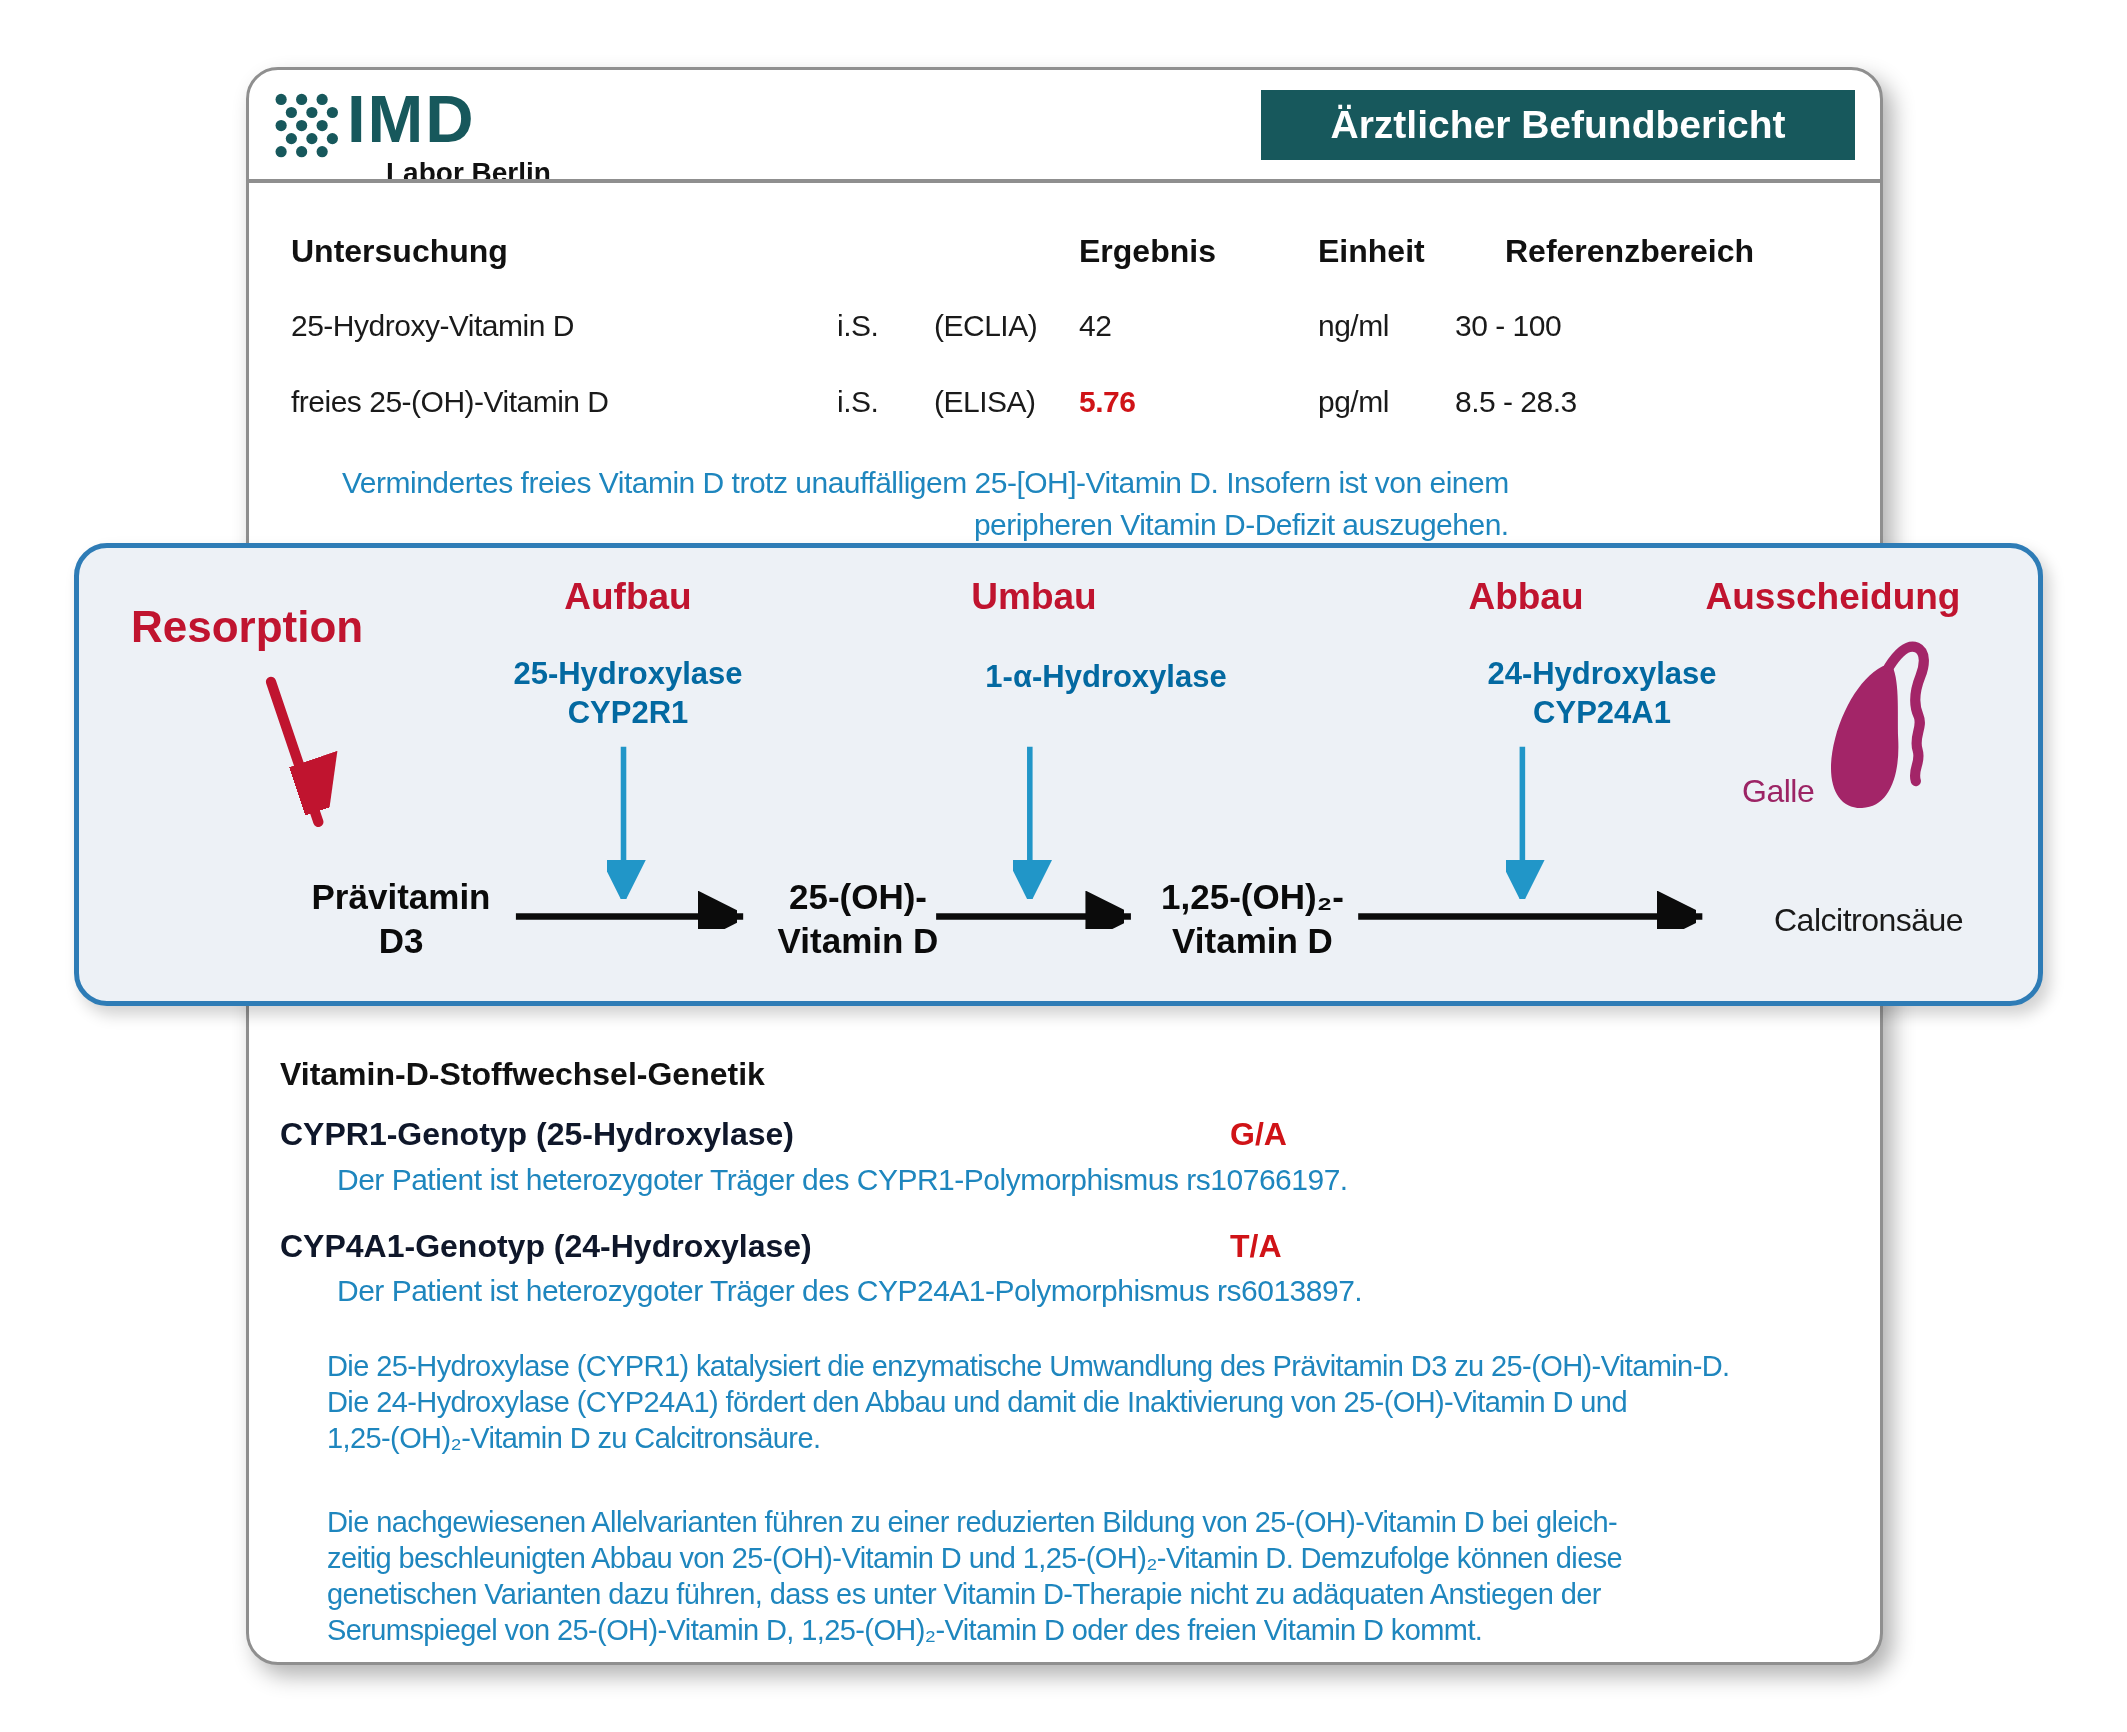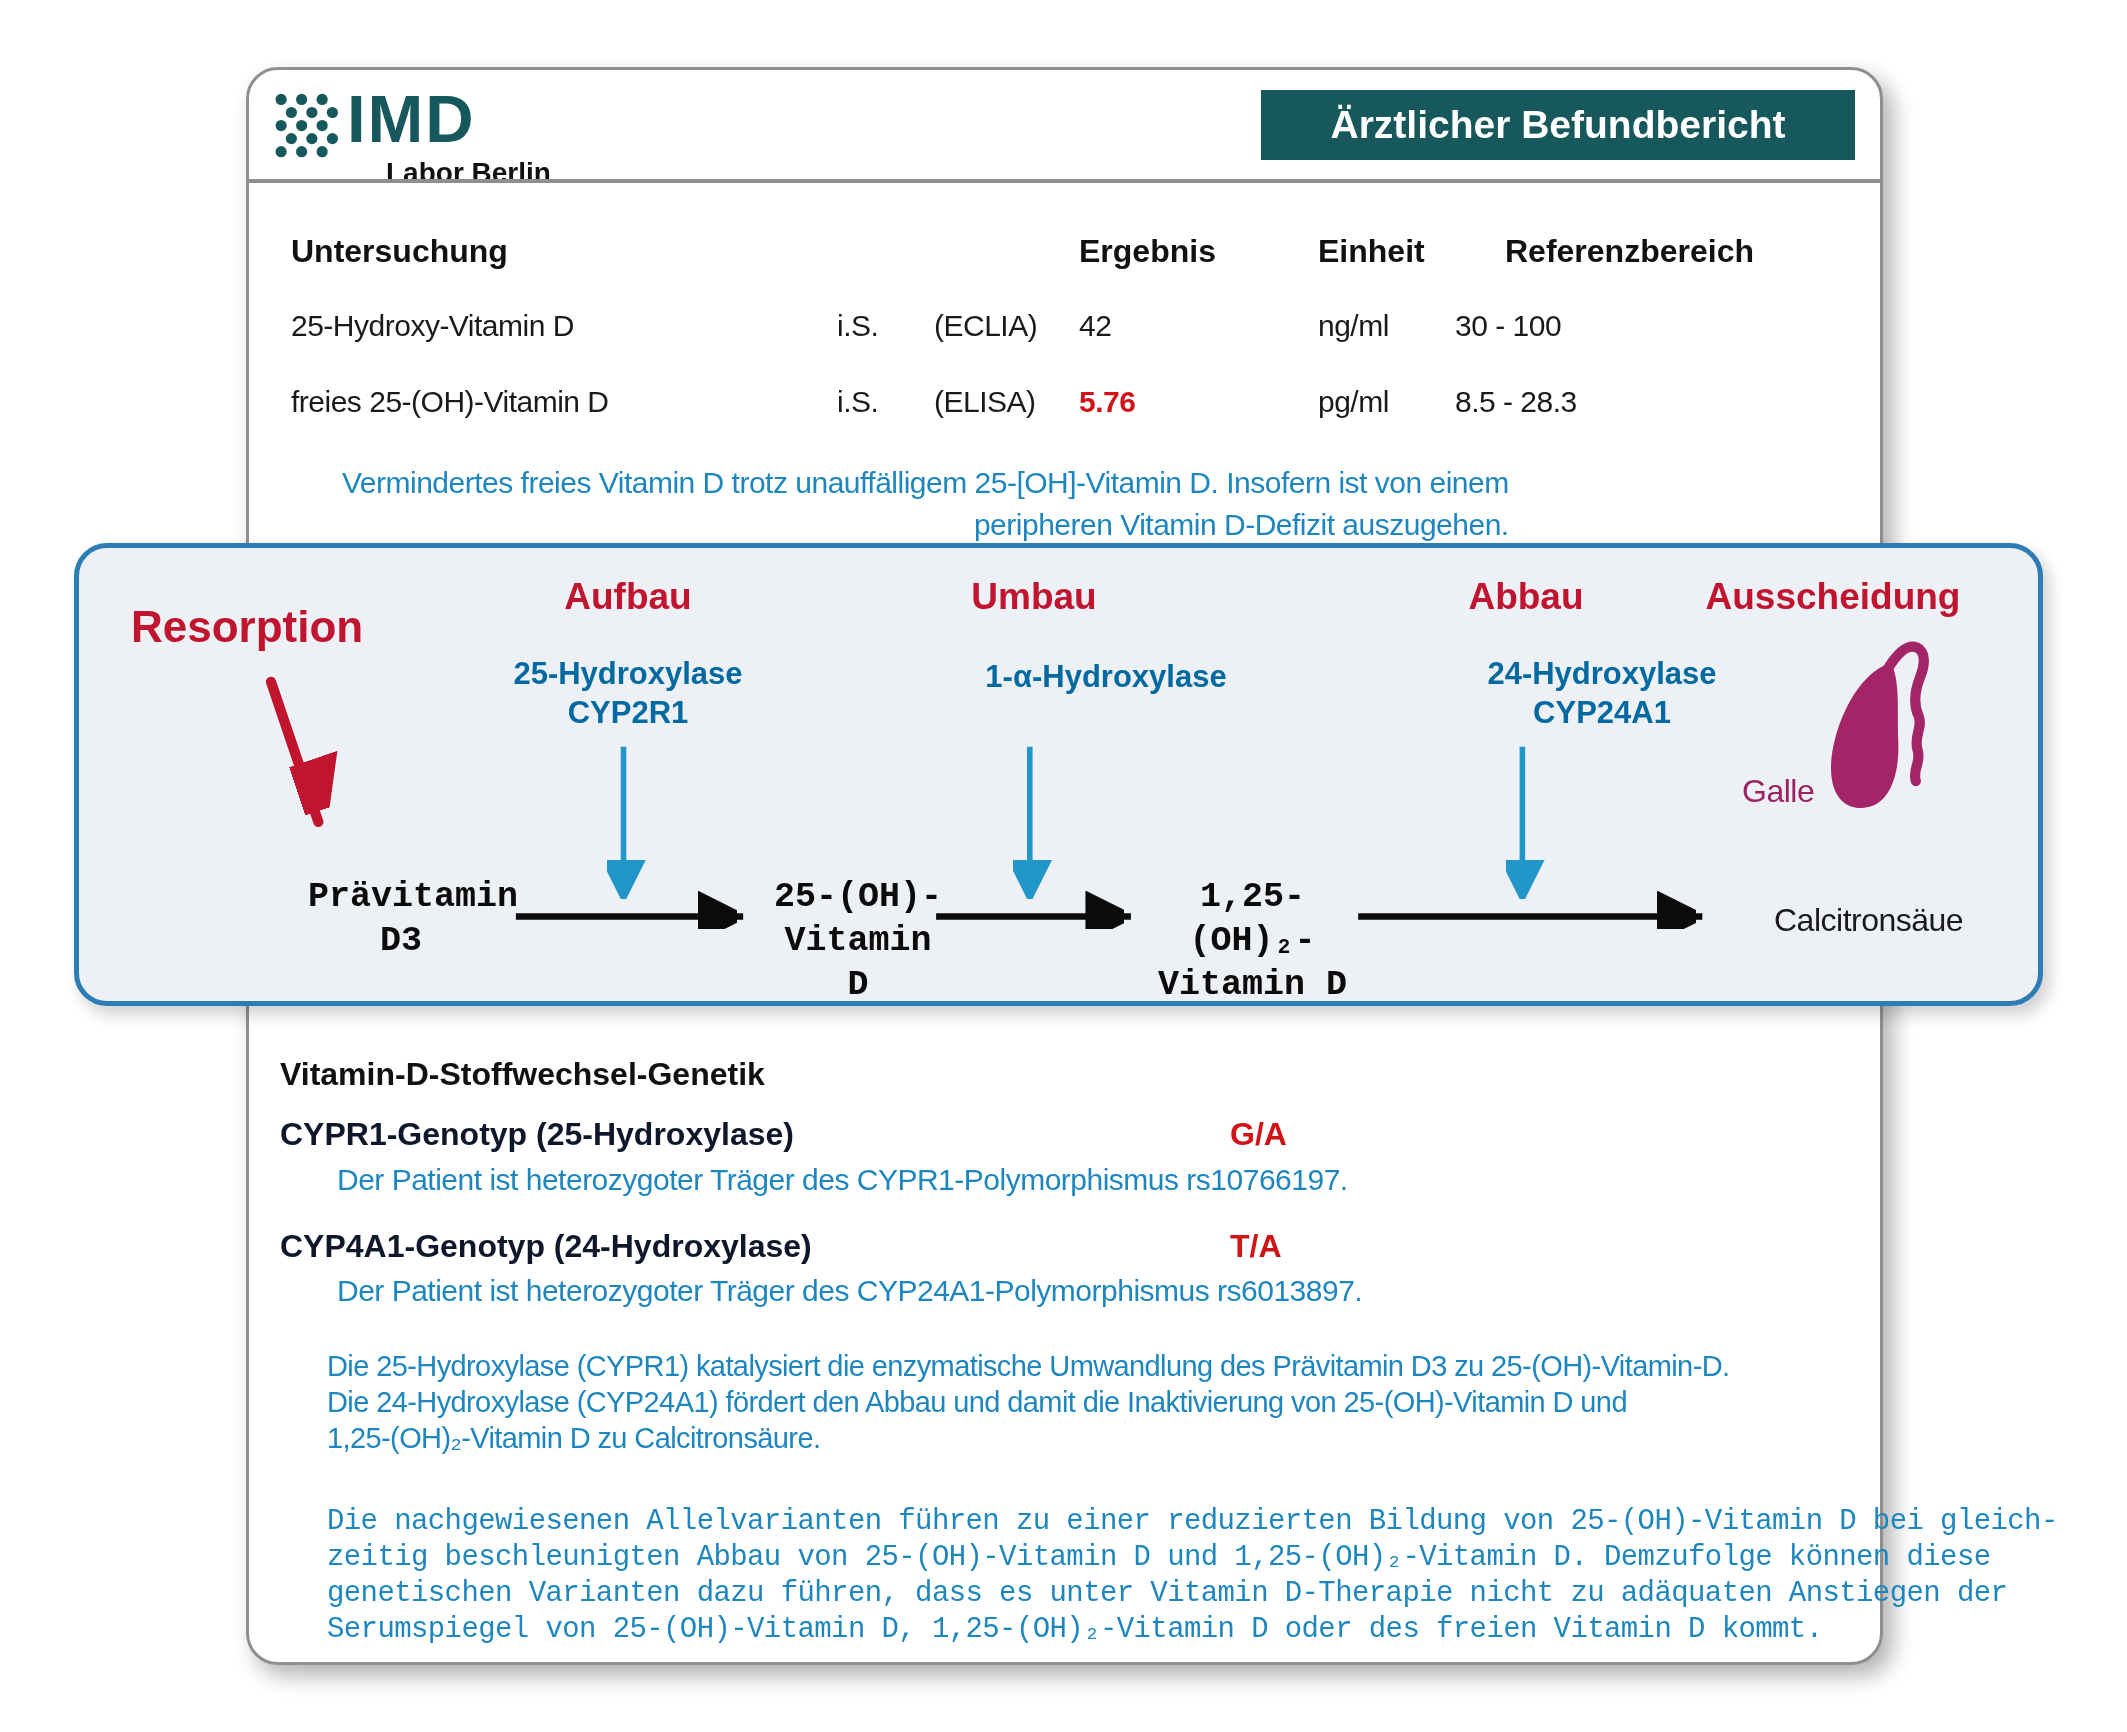--- a/index.html
+++ b/index.html
@@ -29,21 +29,21 @@
   .comment-line{font-size:30px;letter-spacing:-0.5px;line-height:42px;color:#1E86BE;white-space:nowrap;}
 
   
   .panel{position:absolute;left:74px;top:543px;width:1959px;height:453px;
          background:#EDF1F6;border:5.6px solid #2E7CB6;border-radius:33px;
          box-shadow:6.5px 8.3px 15px rgba(0,0,0,0.18);z-index:5;}
   .stage{position:absolute;top:28px;font-size:37px;font-weight:bold;color:#C0142F;text-align:center;}
   .resorption{position:absolute;left:52px;top:54px;font-size:44px;font-weight:bold;color:#C0142F;}
   .enzyme{position:absolute;font-size:31px;font-weight:bold;color:#0369a1;text-align:center;width:278px;}
   .node{position:absolute;top:327px;font-size:35px;font-weight:bold;color:#0b0b0b;
-        text-align:center;line-height:44px;font-family:Liberation Mono, monospace;}
+        text-align:center;line-height:44px;}
   .node-end{position:absolute;left:1649px;top:354px;font-size:32px;color:#1a1a1a;letter-spacing:-0.5px;margin-left:46px;}
   .galle{position:absolute;left:1663px;top:225px;font-size:32px;color:#9C2465;letter-spacing:-0.5px;}
 
   
   .gen-title{font-size:32px;font-weight:bold;color:#111;}
   .gen-label{font-size:32px;font-weight:bold;color:#0f172a;}
   .gen-result{font-size:32px;font-weight:bold;color:#D01317;}
   .gen-comment{font-size:30px;color:#1E86BE;letter-spacing:-0.5px;white-space:nowrap;}
   .para-line{font-size:29px;color:#1E86BE;letter-spacing:-0.6px;line-height:36px;white-space:nowrap;}
 </style>
@@ -117,21 +117,21 @@
     <div class="abs gen-label nowrap" style="left:31px;top:1158px;">CYP4A1-Genotyp (24-Hydroxylase)</div>
     <div class="abs gen-result" style="left:981px;top:1158px;">T/A</div>
     <div class="abs gen-comment" style="left:88px;top:1204px;">Der Patient ist heterozygoter Träger des CYP24A1-Polymorphismus rs6013897.</div>
 
     <div class="abs" style="left:78px;top:1278px;">
       <div class="para-line">Die 25-Hydroxylase (CYPR1) katalysiert die enzymatische Umwandlung des Prävitamin D3 zu 25-(OH)-Vitamin-D.</div>
       <div class="para-line">Die 24-Hydroxylase (CYP24A1) fördert den Abbau und damit die Inaktivierung von 25-(OH)-Vitamin D und</div>
       <div class="para-line">1,25-(OH)₂-Vitamin D zu Calcitronsäure.</div>
     </div>
 
-    <div class="abs" style="left:78px;top:1434px;font-family:Liberation Mono, monospace;">
+    <div class="abs" style="left:78px;top:1434px;">
       <div class="para-line">Die nachgewiesenen Allelvarianten führen zu einer reduzierten Bildung von 25-(OH)-Vitamin D bei gleich-</div>
       <div class="para-line">zeitig beschleunigten Abbau von 25-(OH)-Vitamin D und 1,25-(OH)₂-Vitamin D. Demzufolge können diese</div>
       <div class="para-line">genetischen Varianten dazu führen, dass es unter Vitamin D-Therapie nicht zu adäquaten Anstiegen der</div>
       <div class="para-line">Serumspiegel von 25-(OH)-Vitamin D, 1,25-(OH)₂-Vitamin D oder des freien Vitamin D kommt.</div>
     </div>
   </div>
 
   <div class="panel">
 
     <div class="resorption">Resorption</div>

